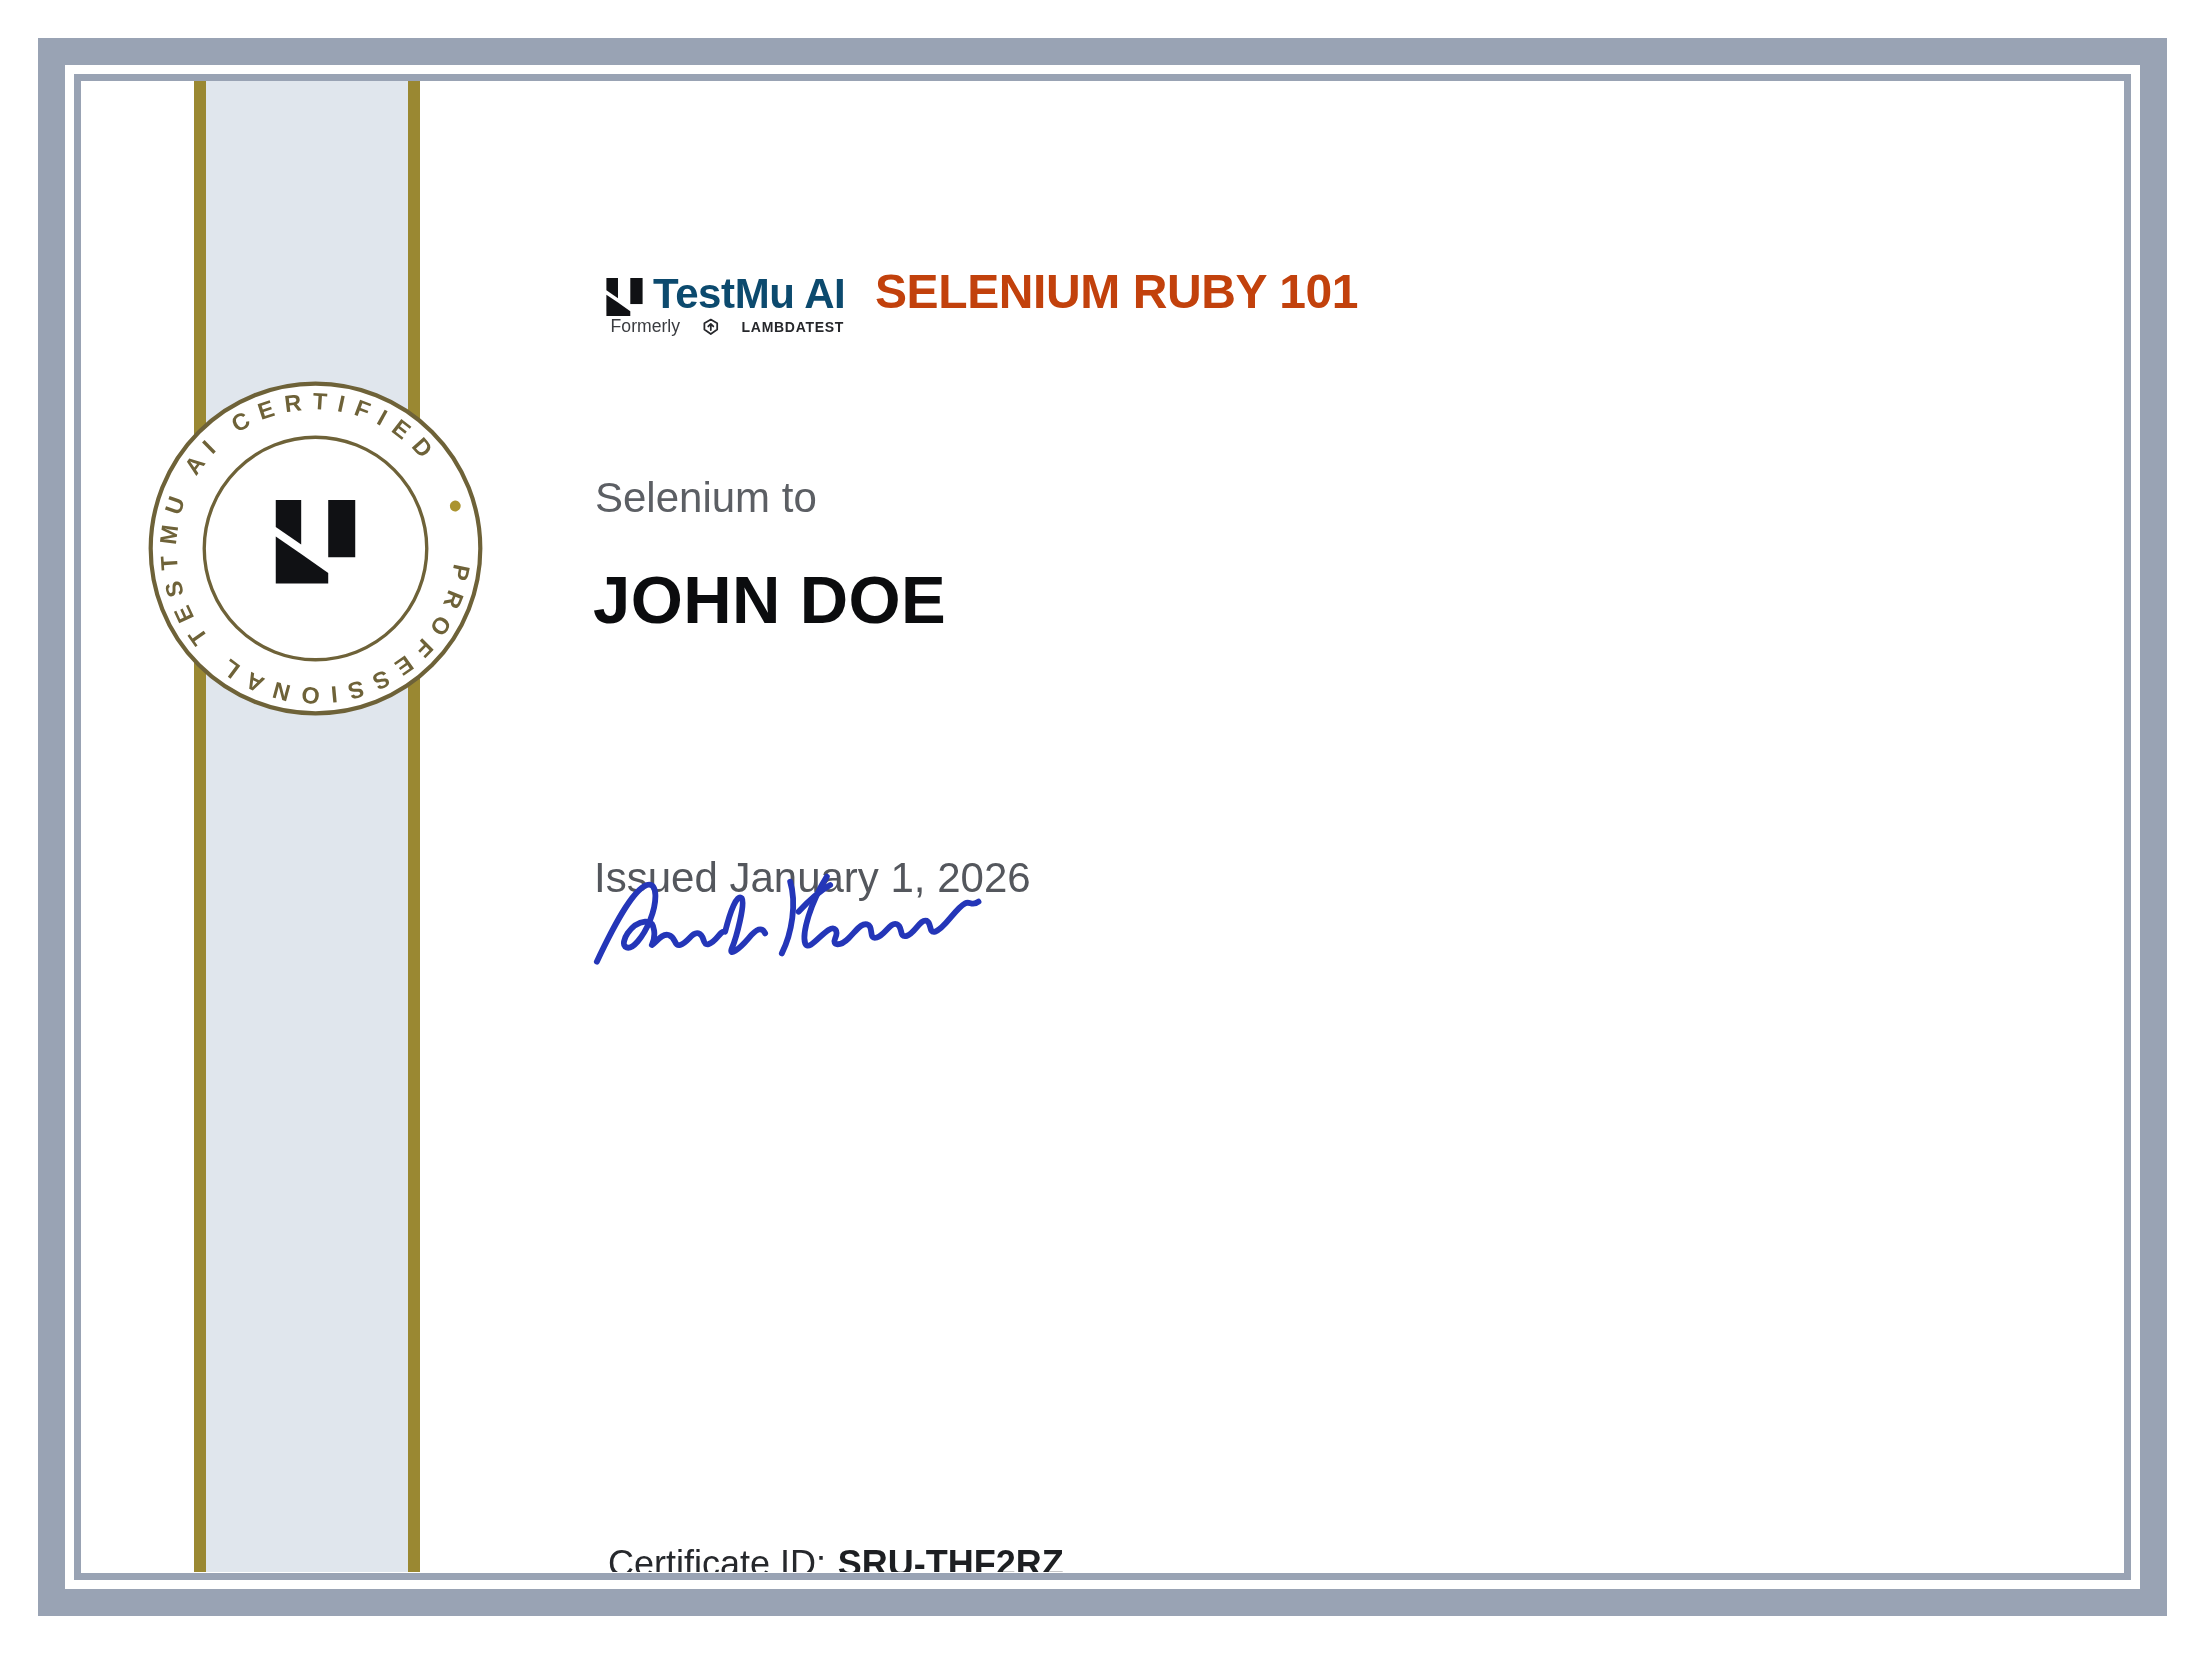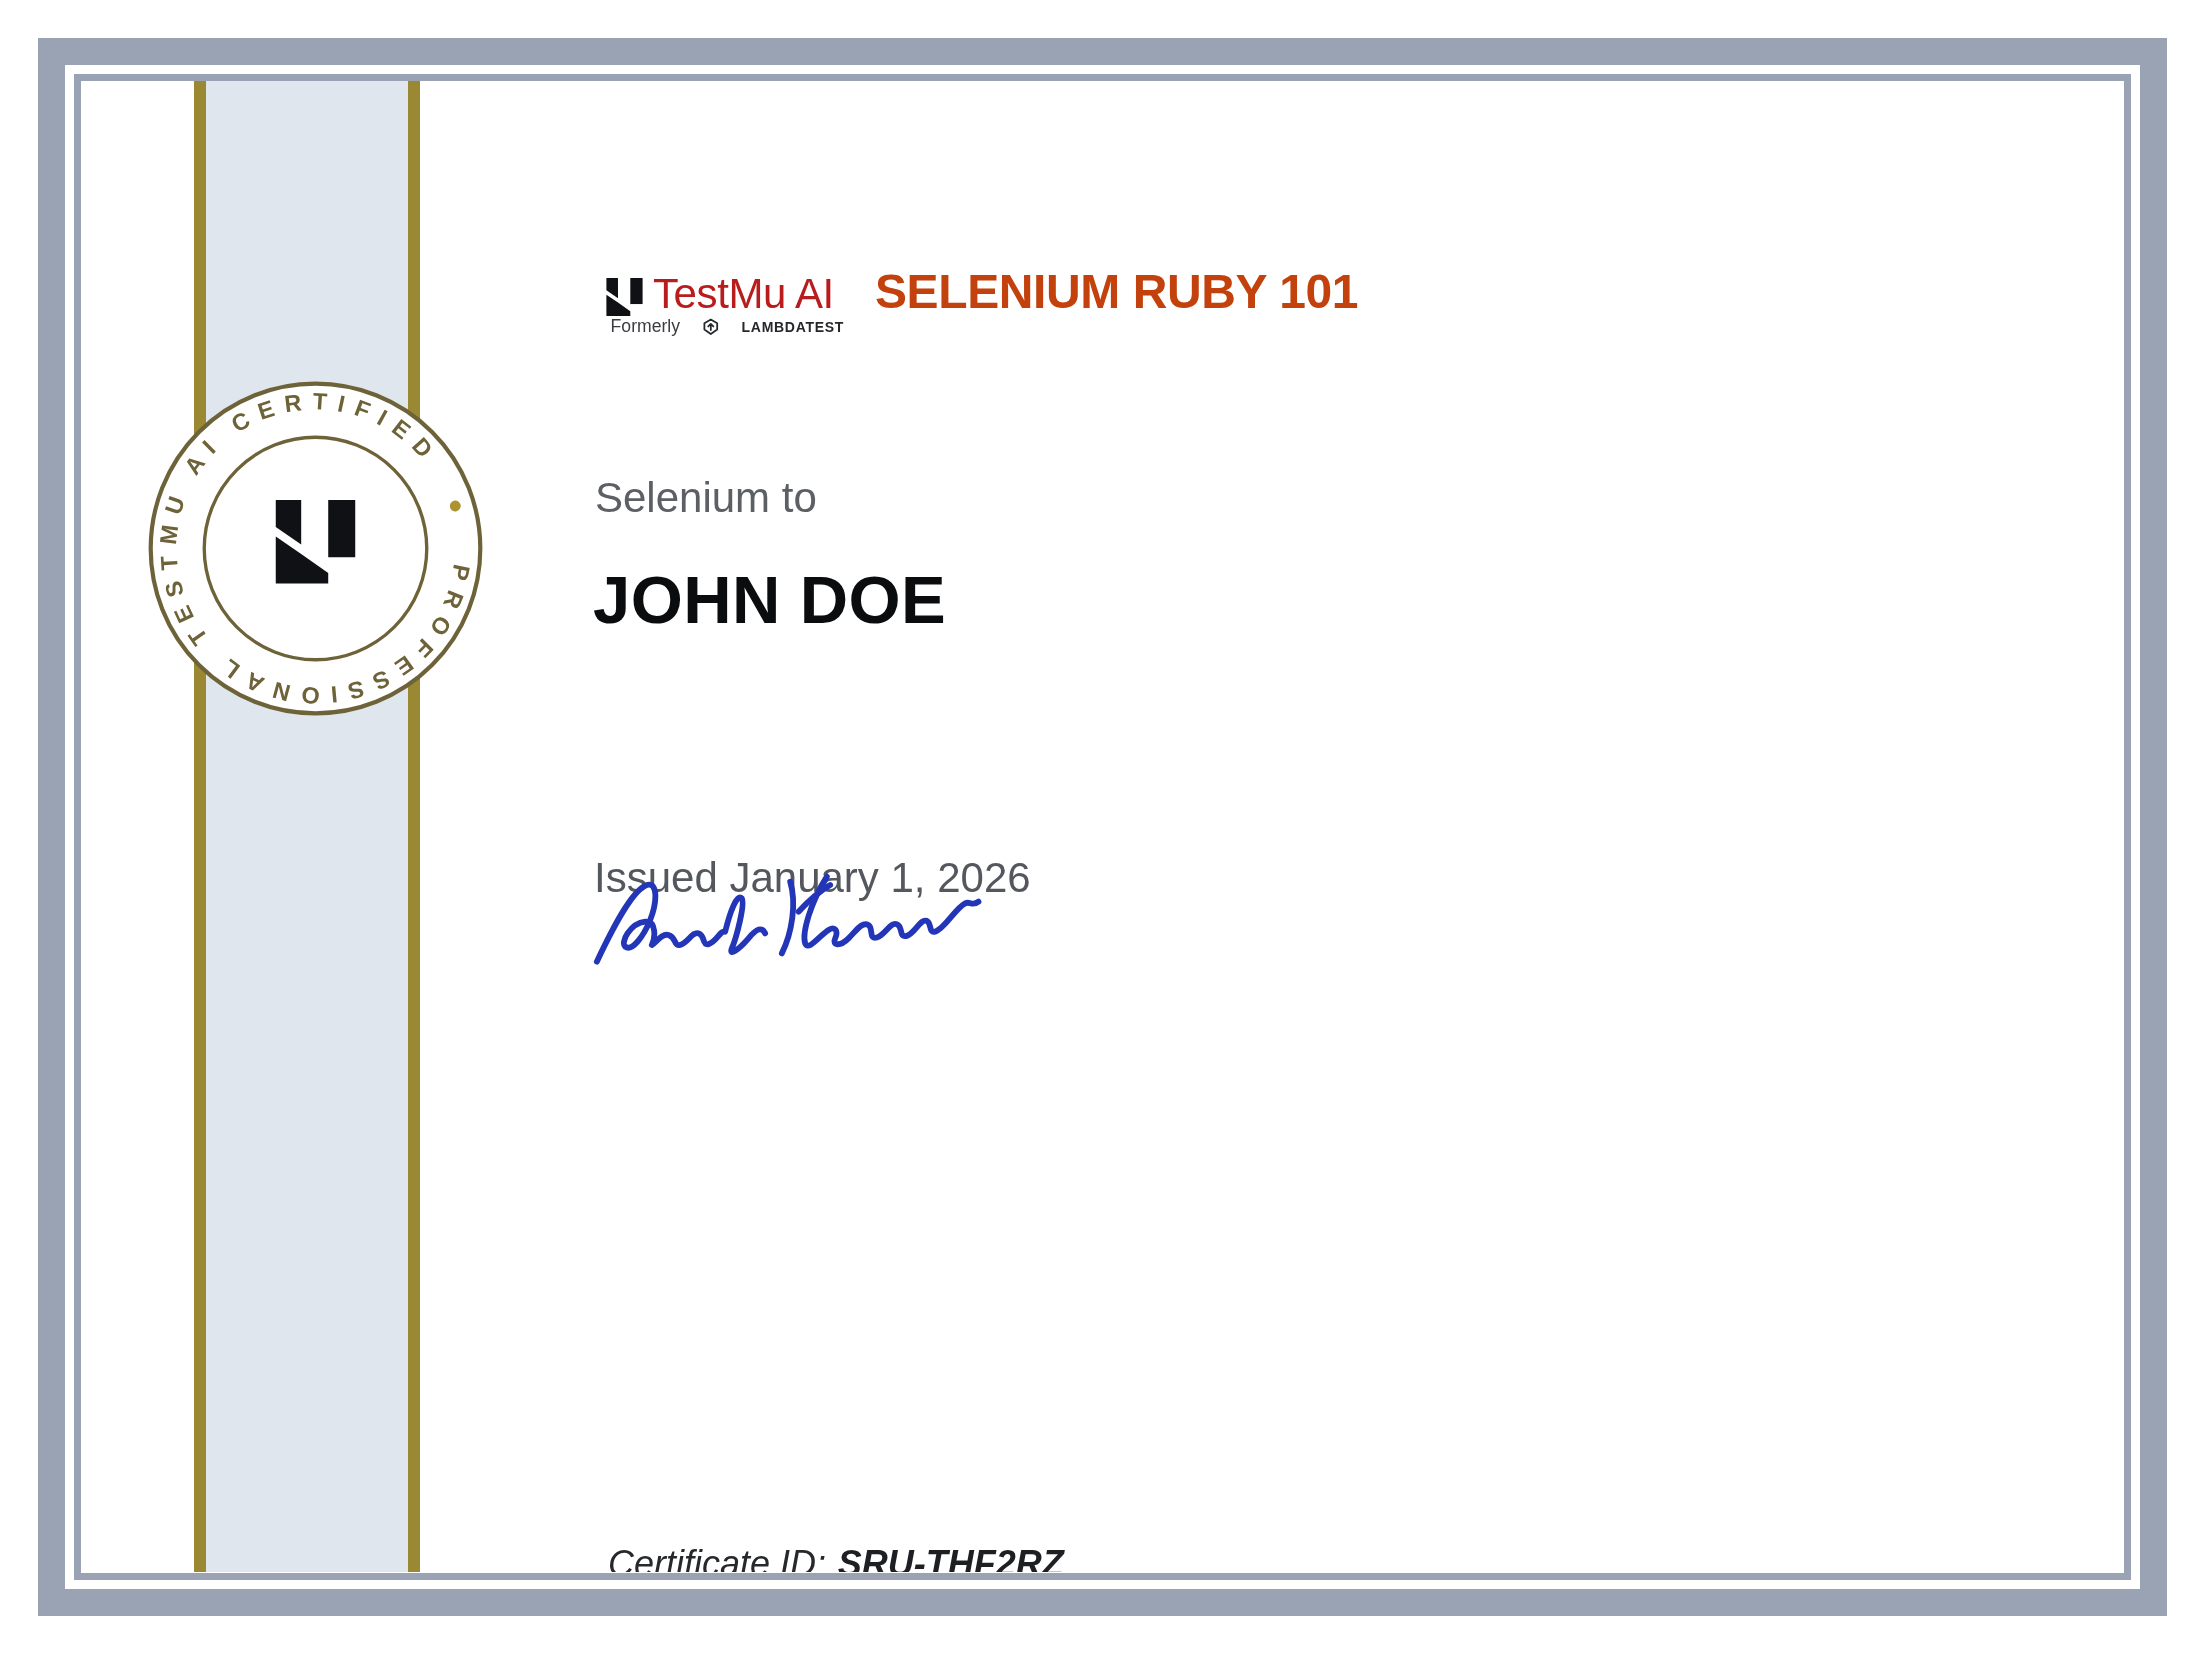--- a/index.html
+++ b/index.html
@@ -20,38 +20,38 @@
   .stripe{position:absolute;top:0;width:11.7px;height:100%;background:#9a8832;}
   .s-left{left:113px;}
   .s-right{left:327px;}
 
   
   .seal{position:absolute;left:63px;top:296px;width:343px;height:343px;}
   .seal text{font-family:"Liberation Sans",sans-serif;}
 
   
   .brand-mark{position:absolute;left:525px;top:197px;}
-  .brand-name{position:absolute;left:572px;top:192px;font-size:42px;font-weight:400;
-    letter-spacing:-0.4px;color:#b91c1c;line-height:1;text-align:right;}
+  .brand-name{position:absolute;left:572px;top:192px;font-size:42px;font-weight:700;
+    letter-spacing:-0.4px;color:#0c4a6e;line-height:1;text-align:right;}
   .formerly{position:absolute;left:525px;top:237px;width:238px;display:flex;
     justify-content:flex-end;align-items:center;gap:22px;}
   .formerly .flabel{font-size:17.6px;color:#3a3c40;line-height:1;}
   .formerly .fbrand{font-size:14px;font-weight:700;letter-spacing:0.7px;color:#26272b;line-height:1;}
   .title{position:absolute;left:794px;top:187px;font-size:48px;font-weight:700;
     letter-spacing:-0.4px;color:#c2410c;line-height:1;margin:0;}
 
   
   .presented{position:absolute;left:514px;top:396px;font-size:42px;color:#5c5f64;line-height:1;}
   .name{position:absolute;left:512px;top:485px;font-size:67px;font-weight:700;
     letter-spacing:0.4px;color:#0b0c0e;line-height:1;}
   .desc{position:absolute;left:513px;top:599px;font-size:42px;color:#54575d;line-height:64px;}
   .issued{position:absolute;left:513px;top:776px;font-size:42px;color:#54575d;line-height:1;}
   .signature{position:absolute;left:502px;top:779px;}
   .cofounder{position:absolute;left:514px;top:1033px;font-size:40px;color:#191b1e;line-height:1;}
-  .certid{position:absolute;left:527px;top:1465px;font-size:36px;line-height:1;font-style:italic;}
+  .certid{position:absolute;left:527px;top:1465px;font-size:36px;line-height:1;}
   .certid .idlabel{color:#26282c;}
   .certid .idval{font-weight:700;color:#1d1f22;margin-left:11.7px;}
 </style>
 </head>
 <body>
 
 <div class="cert">
   <div class="frame-outer"></div>
   <div class="frame-inner"></div>
 

